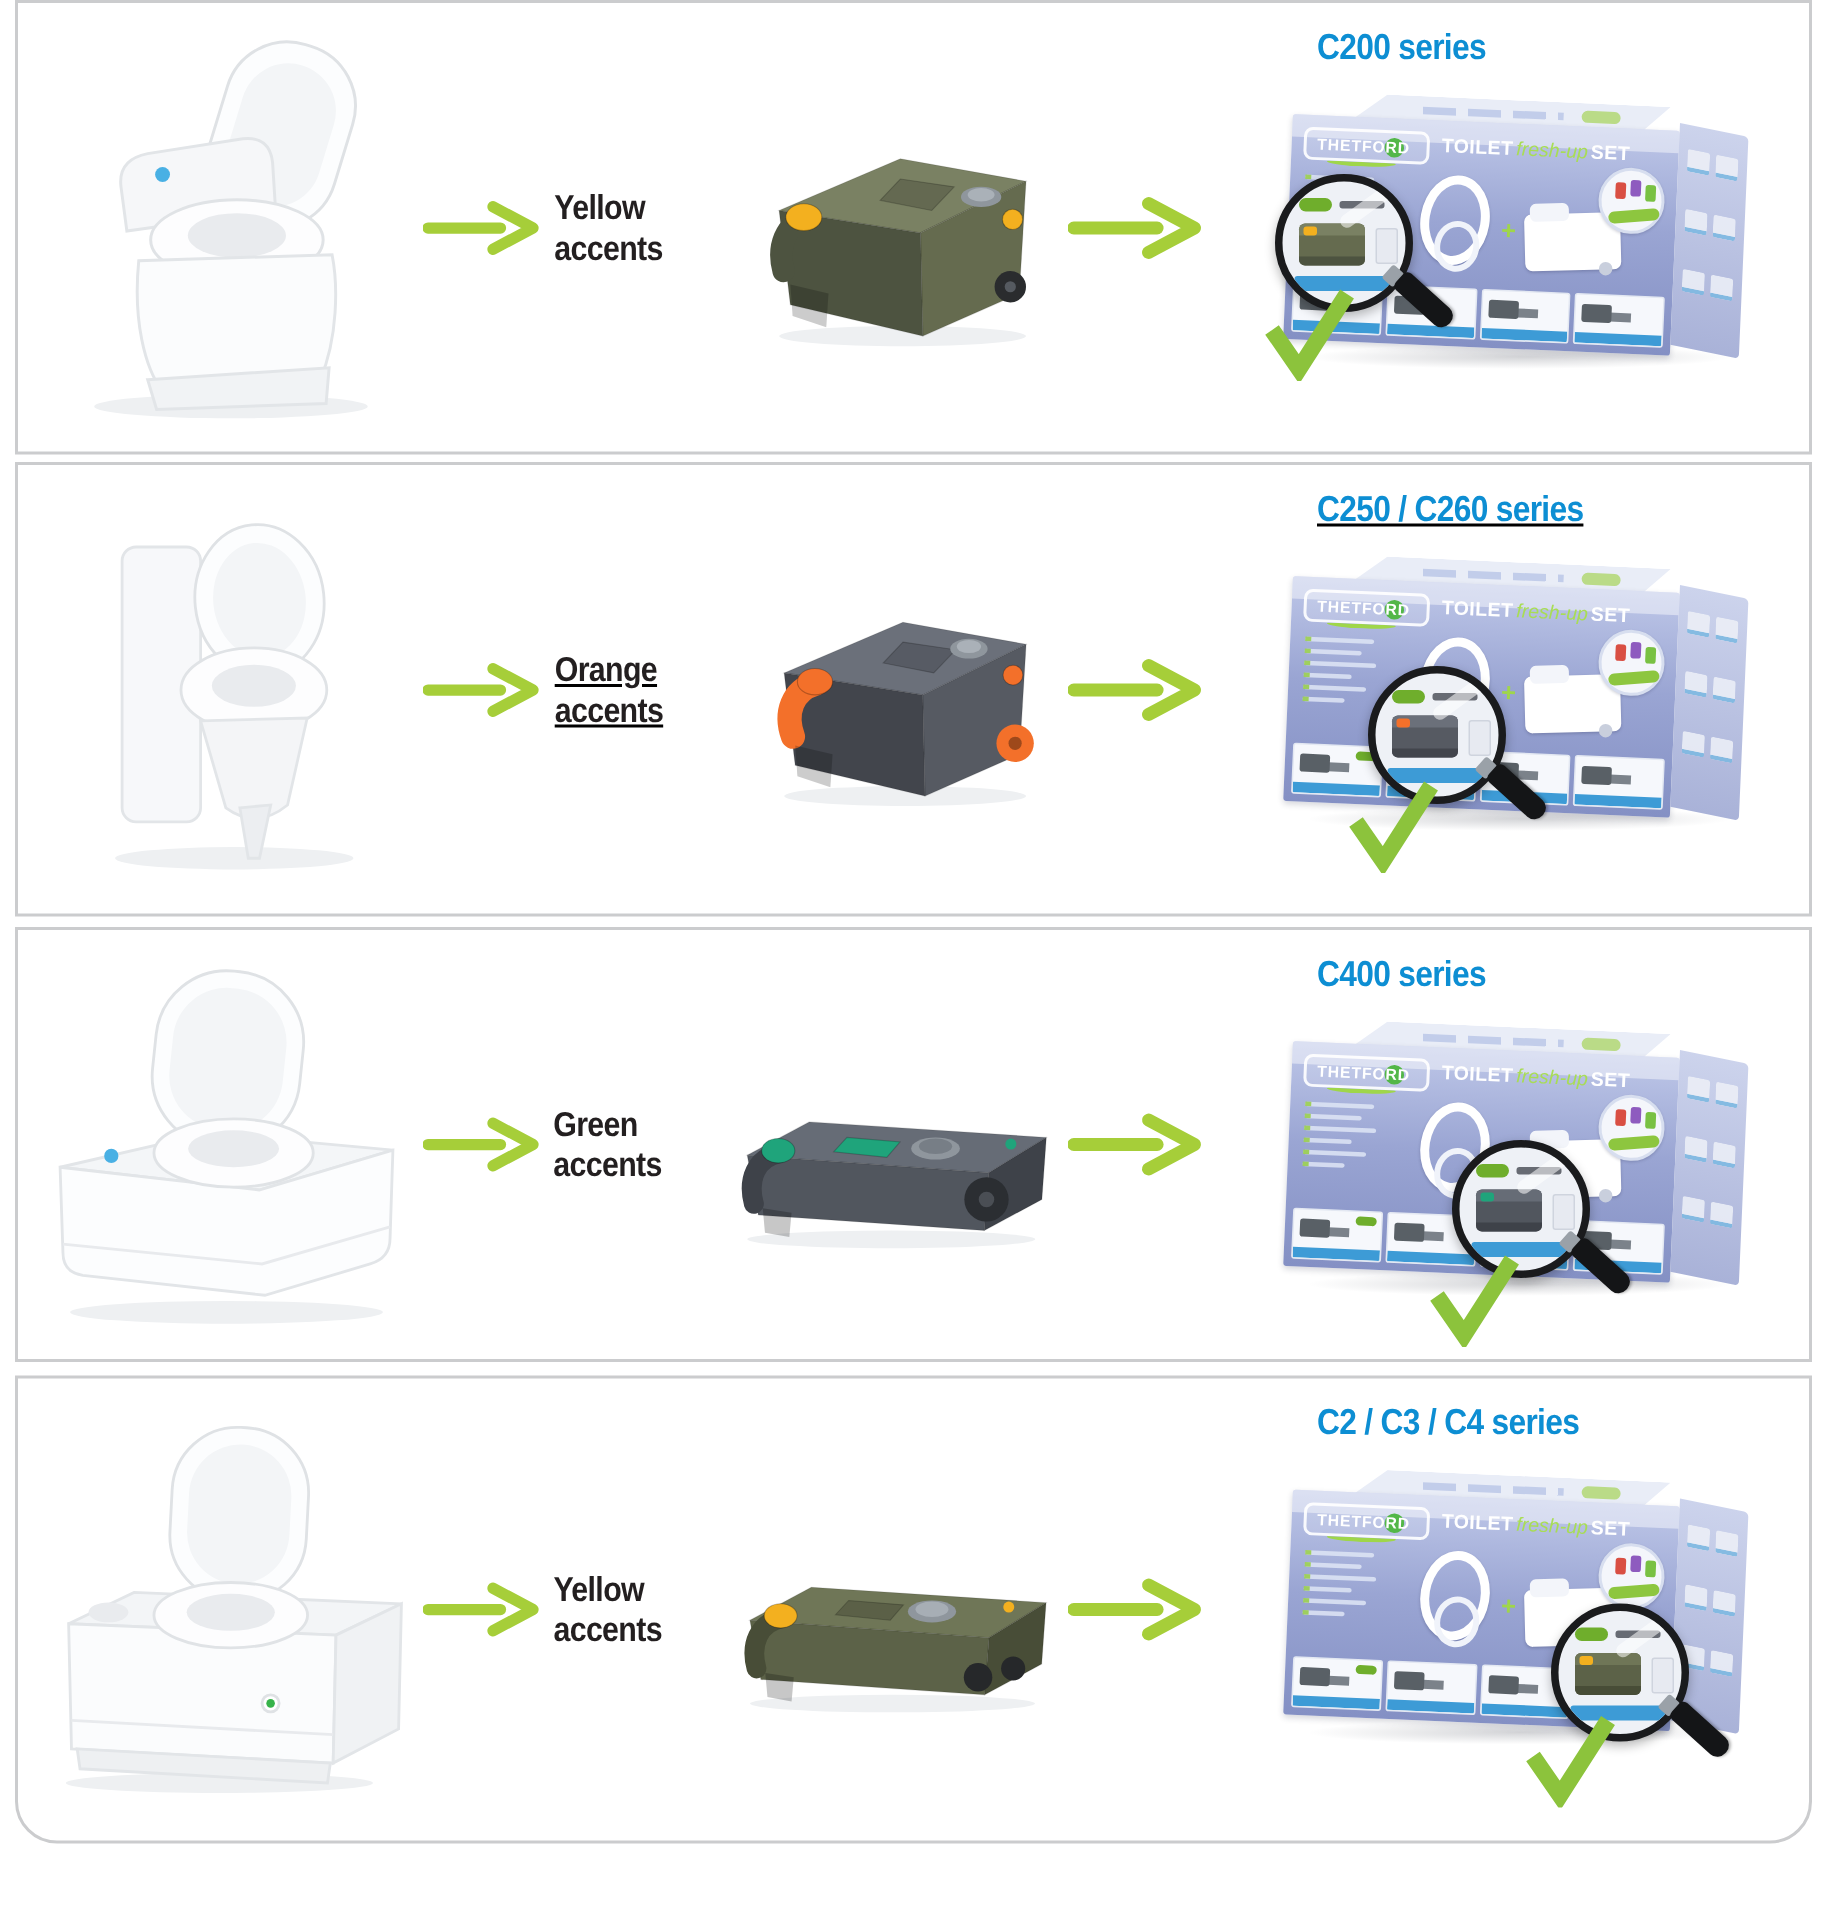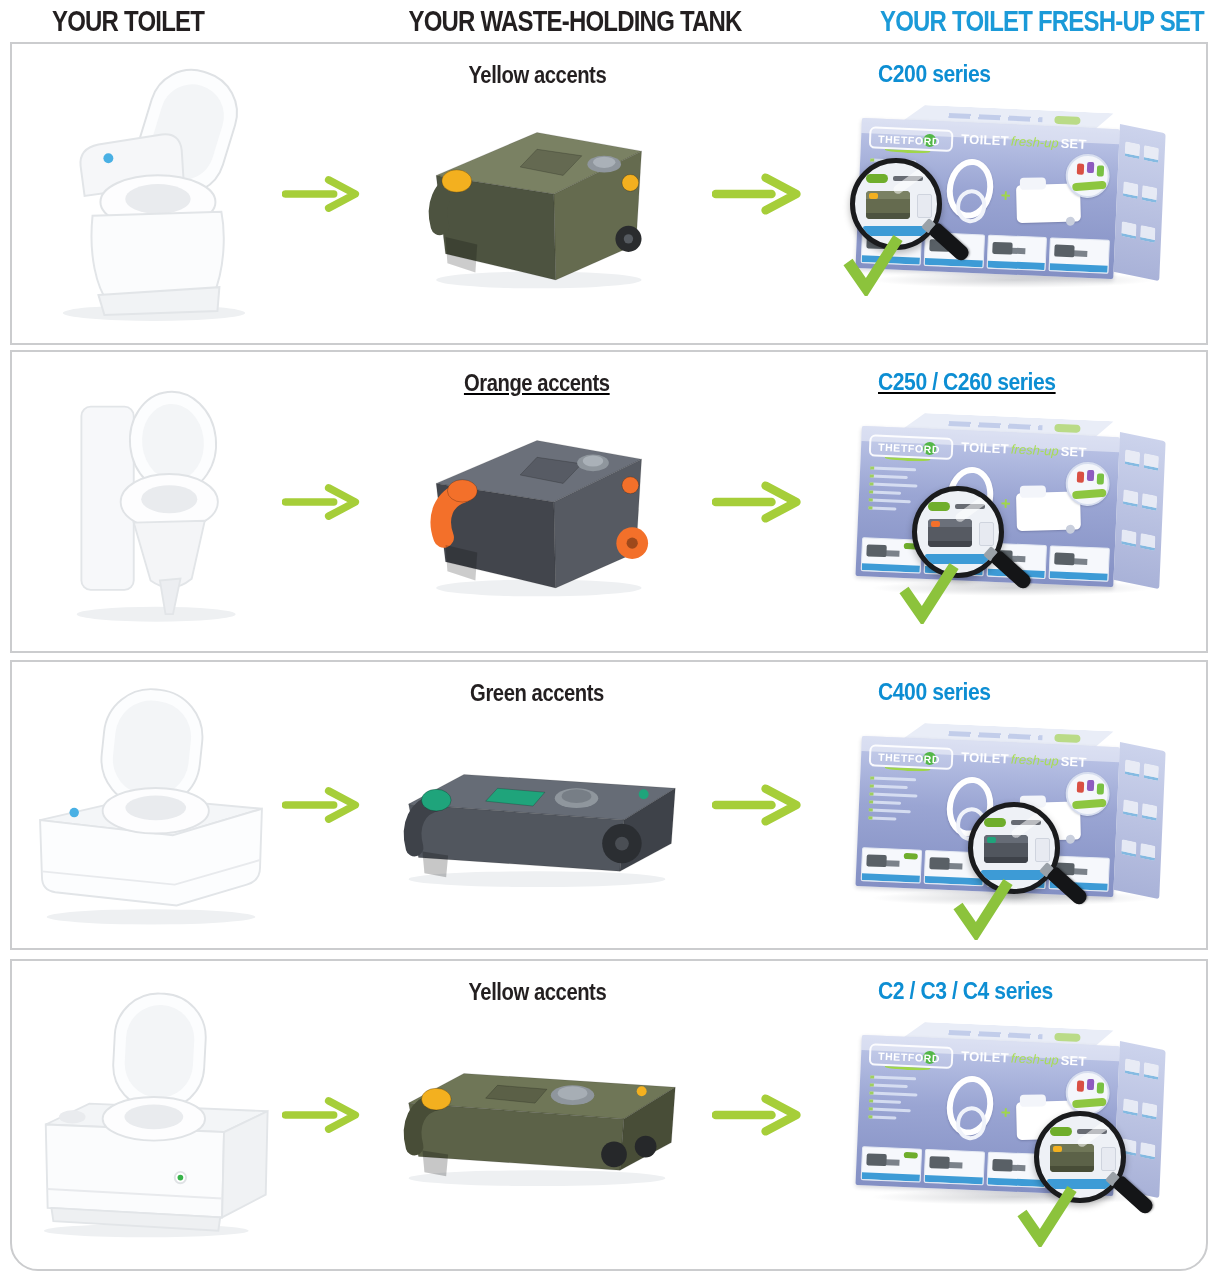--- a/index.html
+++ b/index.html
@@ -22,21 +22,21 @@
   .hdr .h-set{right:14px;transform:scaleX(.8);transform-origin:right top;color:var(--header-set);}
   
   .row{margin:0 10px 5px 10px;border:2px solid var(--row-border);background:#fff;
        display:grid;grid-template-columns:270px 80px 350px 92px 1fr;}
   .row-0,.row-1{height:303px;}
   .row-1{margin-bottom:7px;text-decoration:underline;}
   .row-2{height:290px;margin-bottom:9px;}
   .row-3{height:312px;border-radius:0 0 28px 28px;margin-bottom:0;}
   .cell-toilet{display:flex;align-items:center;justify-content:center;padding-left:8px;}
   .cell-arrow{display:flex;align-items:center;justify-content:center;}
-  .cell-tank{display:flex;flex-direction:column;align-items:center;padding-top:18px;}
+  .cell-tank{display:flex;flex-direction:row;align-items:center;}
   .cell-set{padding-top:16px;padding-left:54px;position:relative;}
   .accent-label{font-size:23px;font-weight:bold;letter-spacing:-.5px;color:var(--accent-label);
                 transform:scaleX(.88);transform-origin:center top;}
   .series-label{font-size:24px;font-weight:bold;letter-spacing:-.5px;color:var(--series-label);
                 margin-left:20px;transform:scaleX(.88);transform-origin:left top;}
   .tank-art{margin-top:8px;}
   .row-2 .tank-art,.row-3 .tank-art{margin-top:26px;}
   
   .arrow{width:96px;height:44px;stroke:var(--arrow-green);fill:none;}
   .arrow line{stroke-width:9;stroke-linecap:round;}
@@ -144,25 +144,20 @@
   .art-2 .mag{left:110px;top:86px;}  .art-2 .chk{left:94px;top:158px;}
   .art-3 .mag{left:176px;top:96px;}  .art-3 .chk{left:158px;top:166px;}
   
   .toilet-svg{display:block;}
 </style>
 </head>
 <body>
 
 <div class="page">
 
-  <div class="hdr">
-    <span class="h-toilet">YOUR TOILET</span>
-    <span class="h-tank">YOUR WASTE-HOLDING TANK</span>
-    <span class="h-set">YOUR TOILET FRESH-UP SET</span>
-  </div>
 
   <div class="row row-0" style="--tank-body: #656b4f; --tank-light: #7a8163; --tank-dark: #4d5340; --tank-accent: #f3b01f; --tank-wheel: #2a2c2e;">
     <div class="cell-toilet">
       <svg class="toilet-svg" width="228" height="262" viewBox="0 0 230 260">
         <ellipse cx="118" cy="250" rx="92" ry="8" fill="#eef0f2"></ellipse>
         <rect x="108" y="4" width="88" height="126" rx="42" transform="rotate(17 150 66)" fill="#fcfdfe" stroke="#dfe2e5" stroke-width="2"></rect>
         <rect x="120" y="18" width="64" height="98" rx="32" transform="rotate(17 150 66)" fill="#f3f5f7"></rect>
         <path d="M44,102 Q42,84 62,80 L126,70 Q144,68 146,86 L148,118 L48,132 Z" fill="#f6f7f9" stroke="#e2e5e8" stroke-width="2"></path>
         <circle cx="72" cy="94" r="5" fill="#49b0e4"></circle>
         <ellipse cx="122" cy="138" rx="58" ry="27" fill="#fdfdfe" stroke="#e0e3e6" stroke-width="2"></ellipse>

